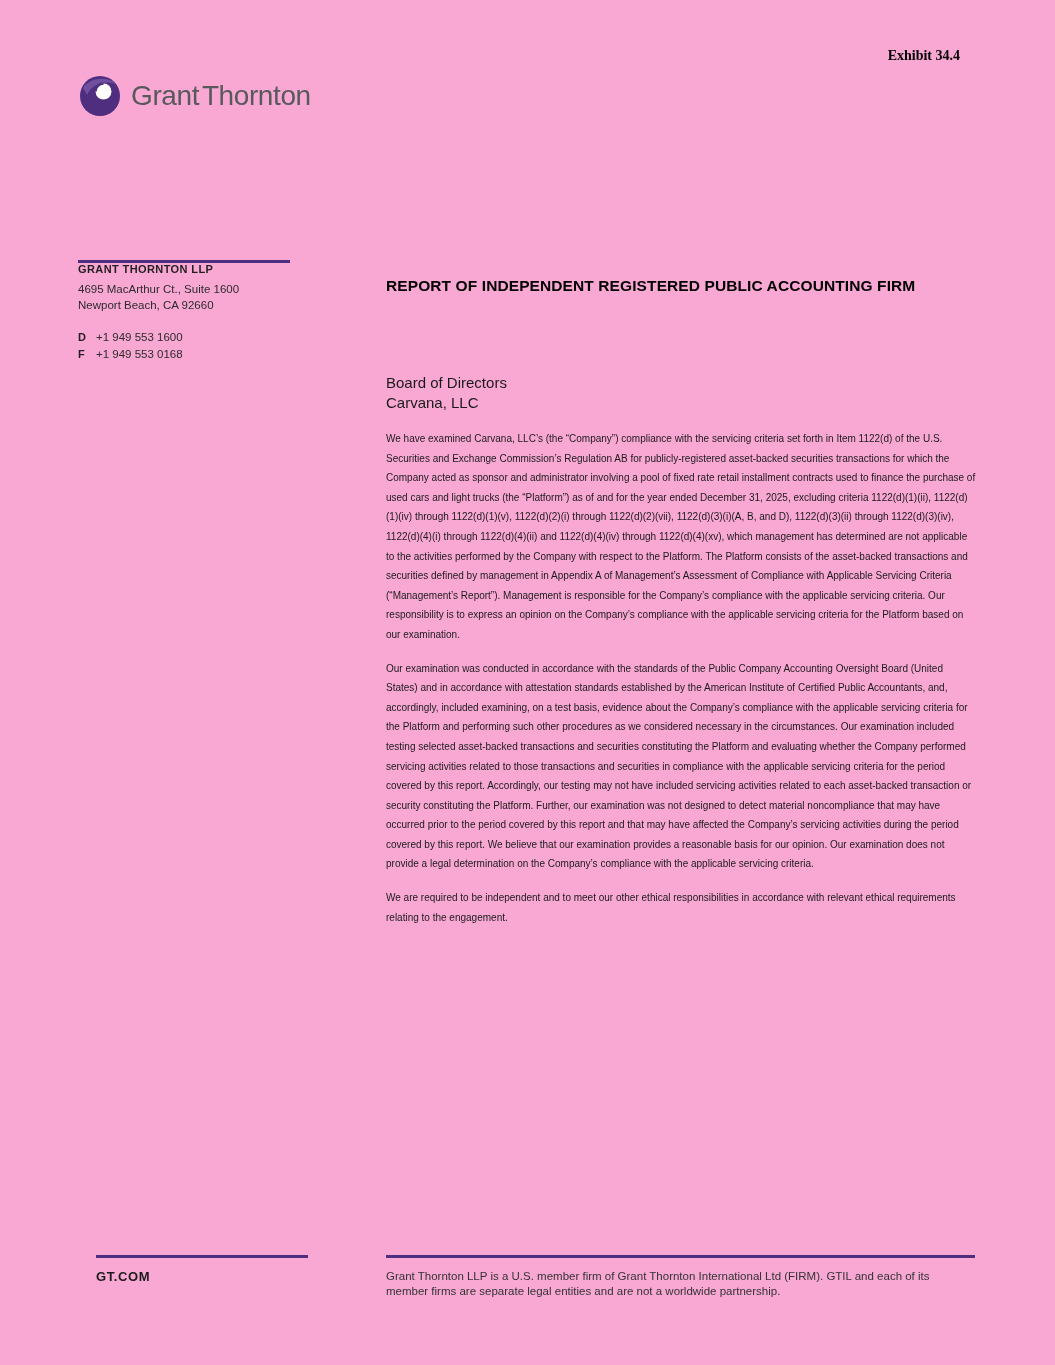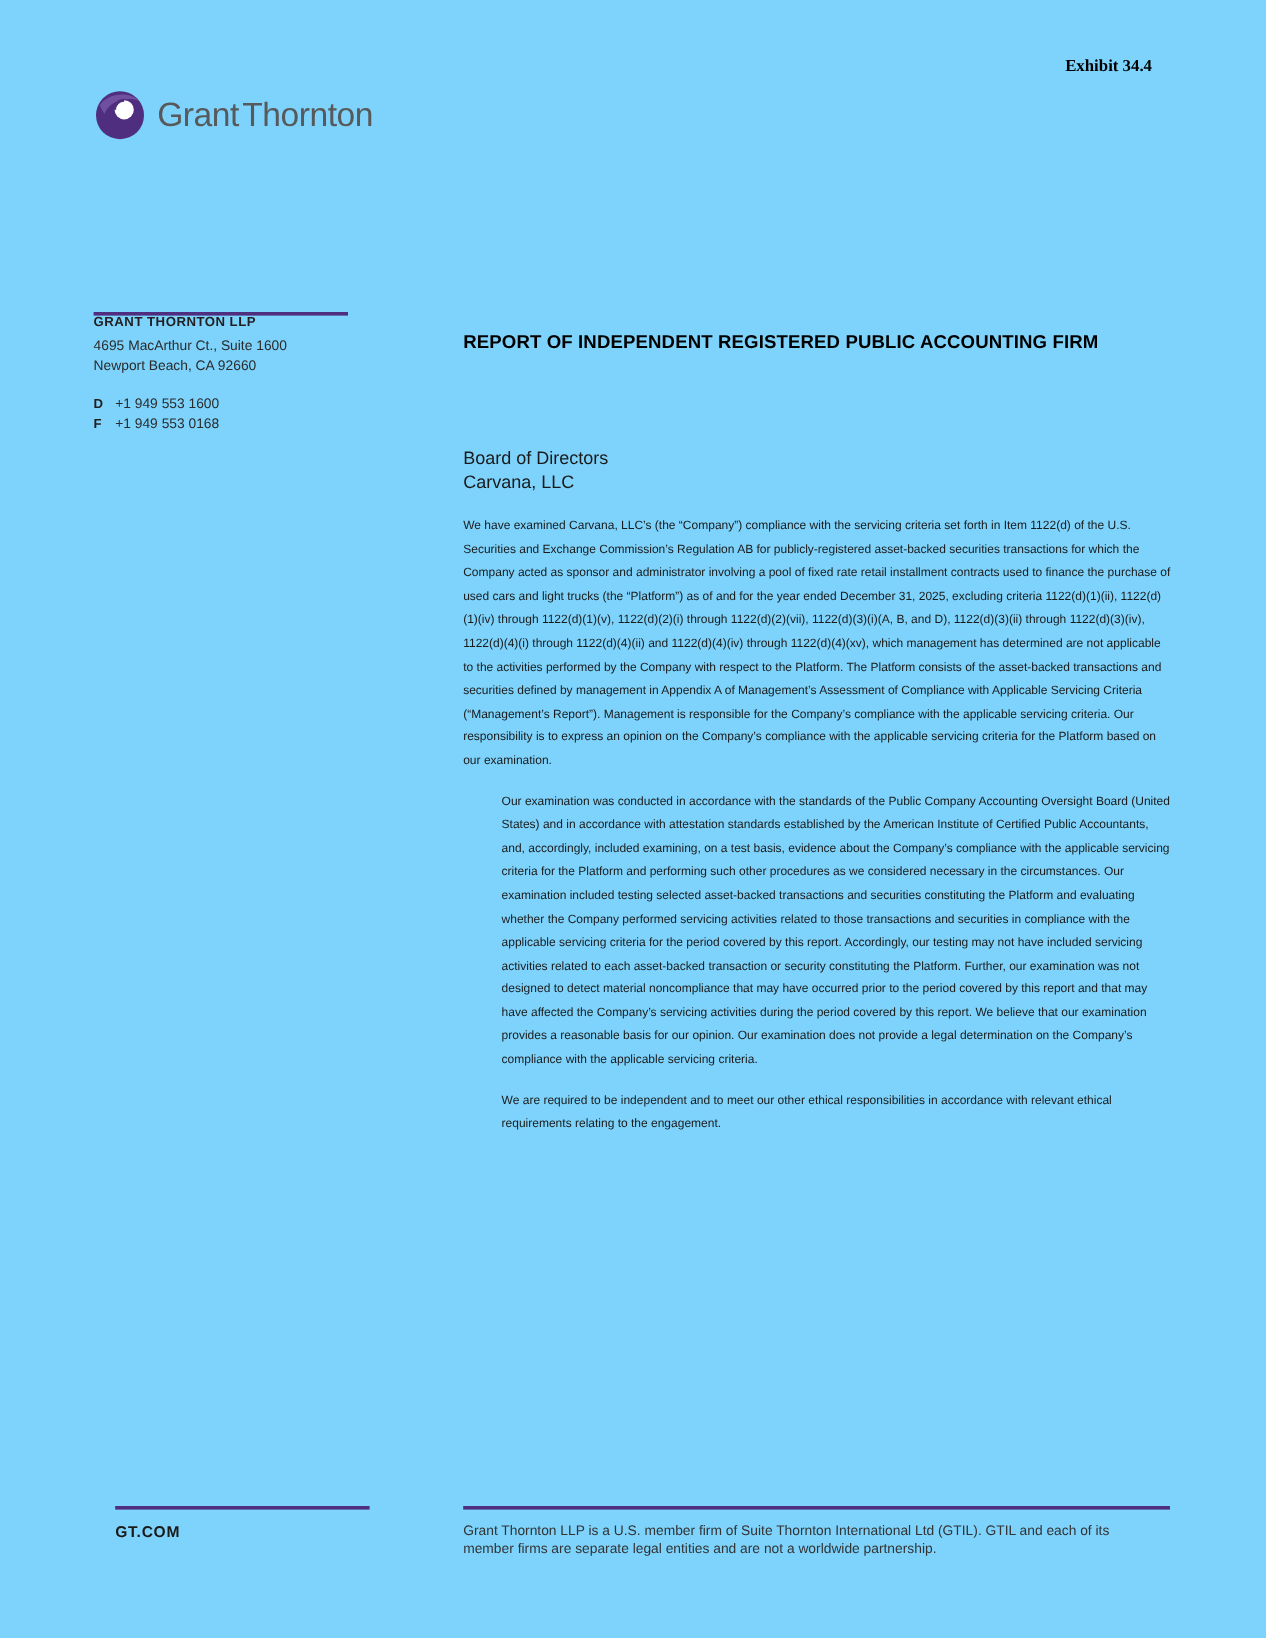--- a/index.html
+++ b/index.html
@@ -1,21 +1,21 @@
 <!DOCTYPE html>
 <html><head>
 <meta charset="utf-8">
 <style>
   * { margin: 0; padding: 0; box-sizing: border-box; }
   html, body { background: #ffffff; }
   .page {
     position: relative;
     width: 1055px;
     height: 1365px;
-    background: #7dd3fc;
+    background: #f9a8d4;
     font-family: "Liberation Sans", sans-serif;
     color: #1a1a1a;
     overflow: hidden;
   }
 
   
   .exhibit {
     position: absolute;
     top: 48px;
     right: 95px;
@@ -92,21 +92,21 @@
     font-size: 15px;
     line-height: 20px;
     color: #1a1a1a;
   }
   .body-copy p {
     margin-top: 16px;
     font-size: 10px;
     line-height: 19.6px;
     color: #1a1a1a;
   }
-  .body-copy p + p { margin-top: 14px; margin-left: 32px; }
+  .body-copy p + p { margin-top: 14px; }
 
   
   .footer-left {
     position: absolute;
     top: 1255px;
     left: 96px;
     width: 212px;
   }
   .gtcom {
     margin-top: 11px;
@@ -180,16 +180,16 @@
     </div>
   </div>
 
   <div class="footer-left">
     <div class="rule"></div>
     <div class="gtcom">GT.COM</div>
   </div>
 
   <div class="footer-right">
     <div class="rule"></div>
-    <div class="disclaimer">Grant Thornton LLP is a U.S. member firm of Suite Thornton International Ltd (GTIL). GTIL and each of its member firms are separate legal entities and are not a worldwide partnership.</div>
+    <div class="disclaimer">Grant Thornton LLP is a U.S. member firm of Grant Thornton International Ltd (FIRM). GTIL and each of its member firms are separate legal entities and are not a worldwide partnership.</div>
   </div>
 
 </div>
 
 </body></html>

